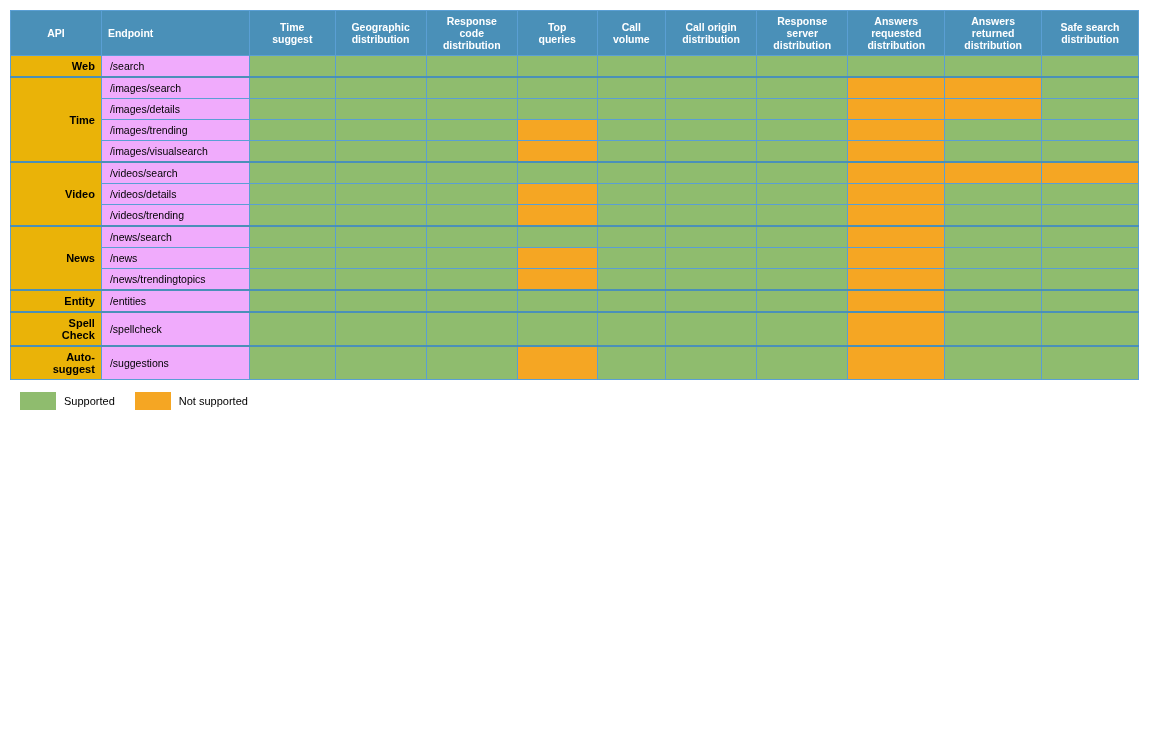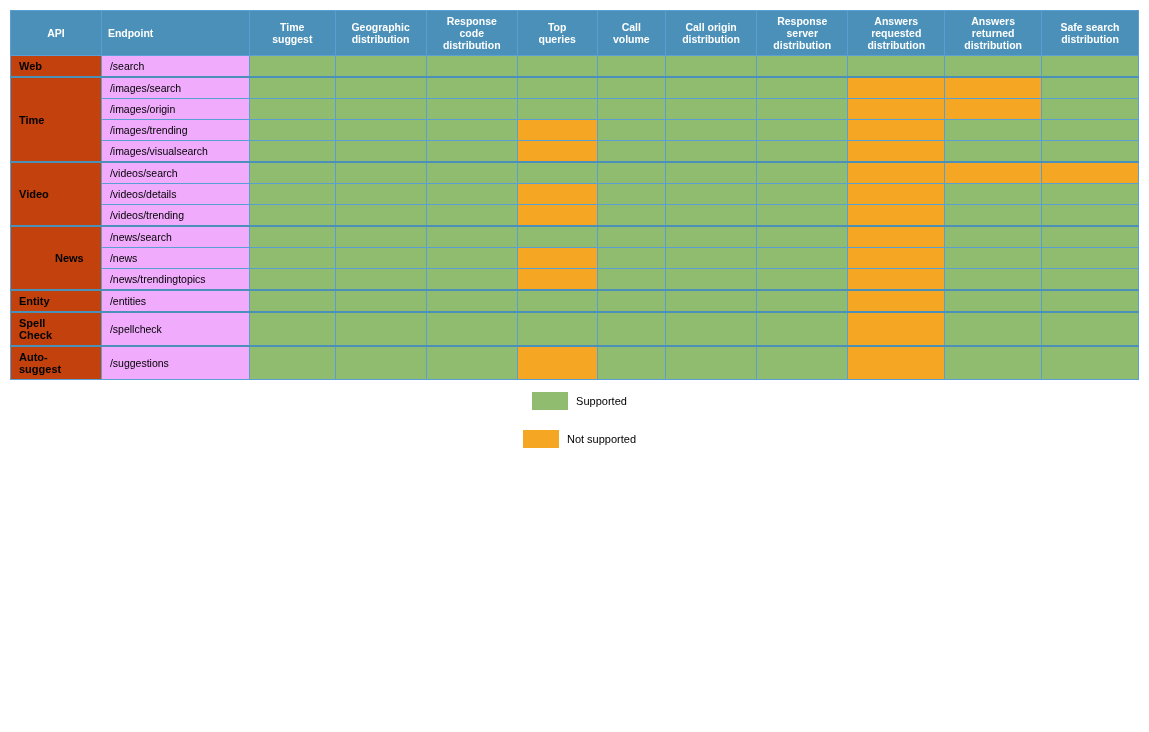--- a/index.html
+++ b/index.html
@@ -1,26 +1,26 @@
 <!DOCTYPE html>
 <html><head>
   <meta charset="utf-8">
   <style>
     * { box-sizing: border-box; margin: 0; padding: 0; }
     body { font-family: Arial, sans-serif; font-size: 11px; background: #fff; padding: 10px; }
     .table-container { overflow-x: auto; }
     table { border-collapse: collapse; width: 100%; }
     th, td { border: 1px solid #5a9fd4; padding: 4px 6px; text-align: center; vertical-align: middle; }
     th { background-color: #4a90b8; color: #fff; font-weight: bold; font-size: 10.5px; }
-    td.api-cell { background-color: #c2410c; font-weight: bold; text-align: left; padding-left: 8px; }
+    td.api-cell { background-color: #eab308; font-weight: bold; text-align: right; padding-left: 8px; }
     td.endpoint-cell { background-color: #f0abfc; text-align: left; padding-left: 8px; font-size: 10.5px; }
     td.supported { background-color: #8fbc6e; }
     td.not-supported { background-color: #f5a623; }
     .separator-row td { border-top: 2px solid #4a90b8; }
-    .legend { display: flex; align-items: center; gap: 20px; margin-top: 12px; padding-left: 10px; flex-direction: column; }
+    .legend { display: flex; align-items: center; gap: 20px; margin-top: 12px; padding-left: 10px; }
     .legend-item { display: flex; align-items: center; gap: 8px; font-size: 11px; }
     .legend-box { width: 36px; height: 18px; display: inline-block; }
     .legend-box.supported { background-color: #8fbc6e; }
     .legend-box.not-supported { background-color: #f5a623; }
   </style>
 </head>
 <body>
 
 <div class="table-container">
   <table>
@@ -77,21 +77,21 @@
           <td class="supported"></td>
           <td class="supported"></td>
           <td class="supported"></td>
           <td class="supported"></td>
           <td class="supported"></td>
           <td class="not-supported"></td>
           <td class="not-supported"></td>
           <td class="supported"></td>
         </tr>
         <tr>
-          <td class="endpoint-cell">/images/origin</td>
+          <td class="endpoint-cell">/images/details</td>
           <td class="supported"></td>
           <td class="supported"></td>
           <td class="supported"></td>
           <td class="supported"></td>
           <td class="supported"></td>
           <td class="supported"></td>
           <td class="supported"></td>
           <td class="not-supported"></td>
           <td class="not-supported"></td>
           <td class="supported"></td>

